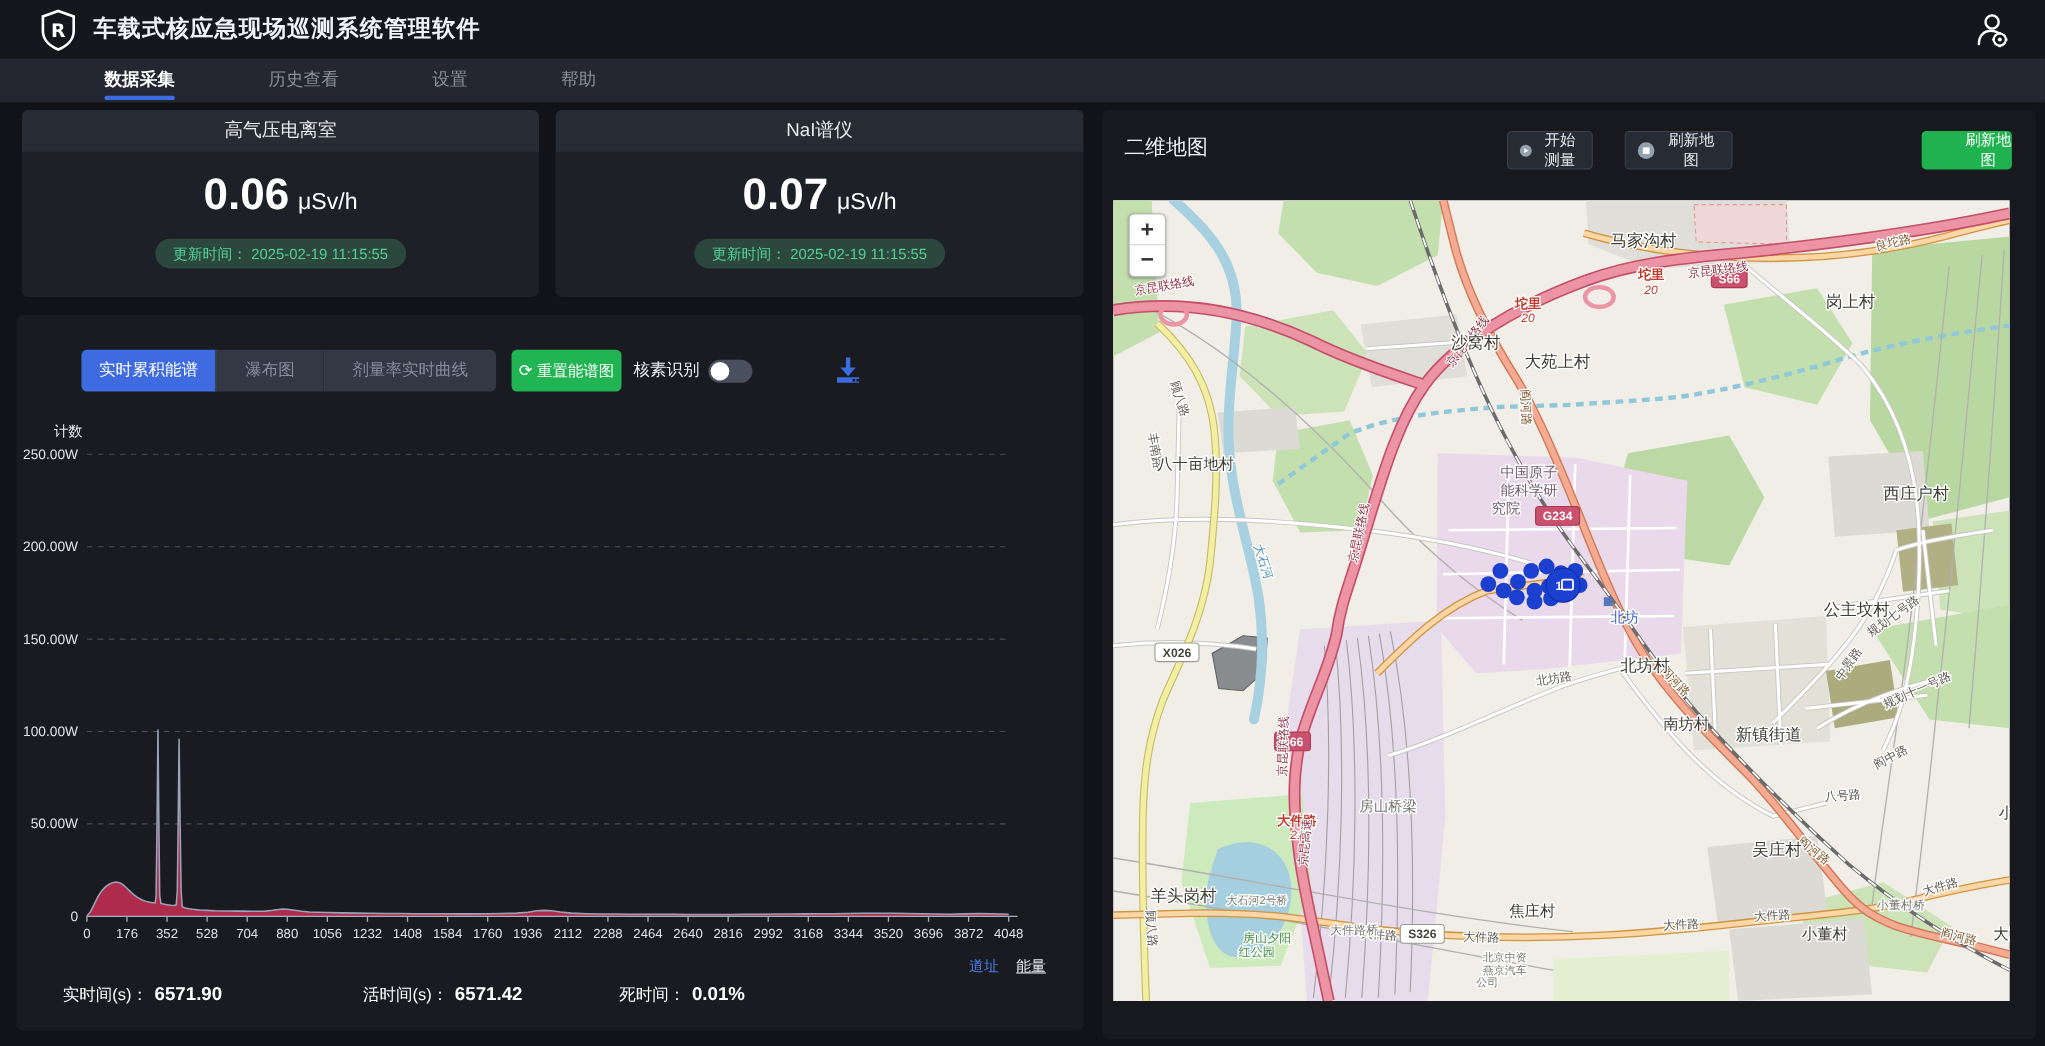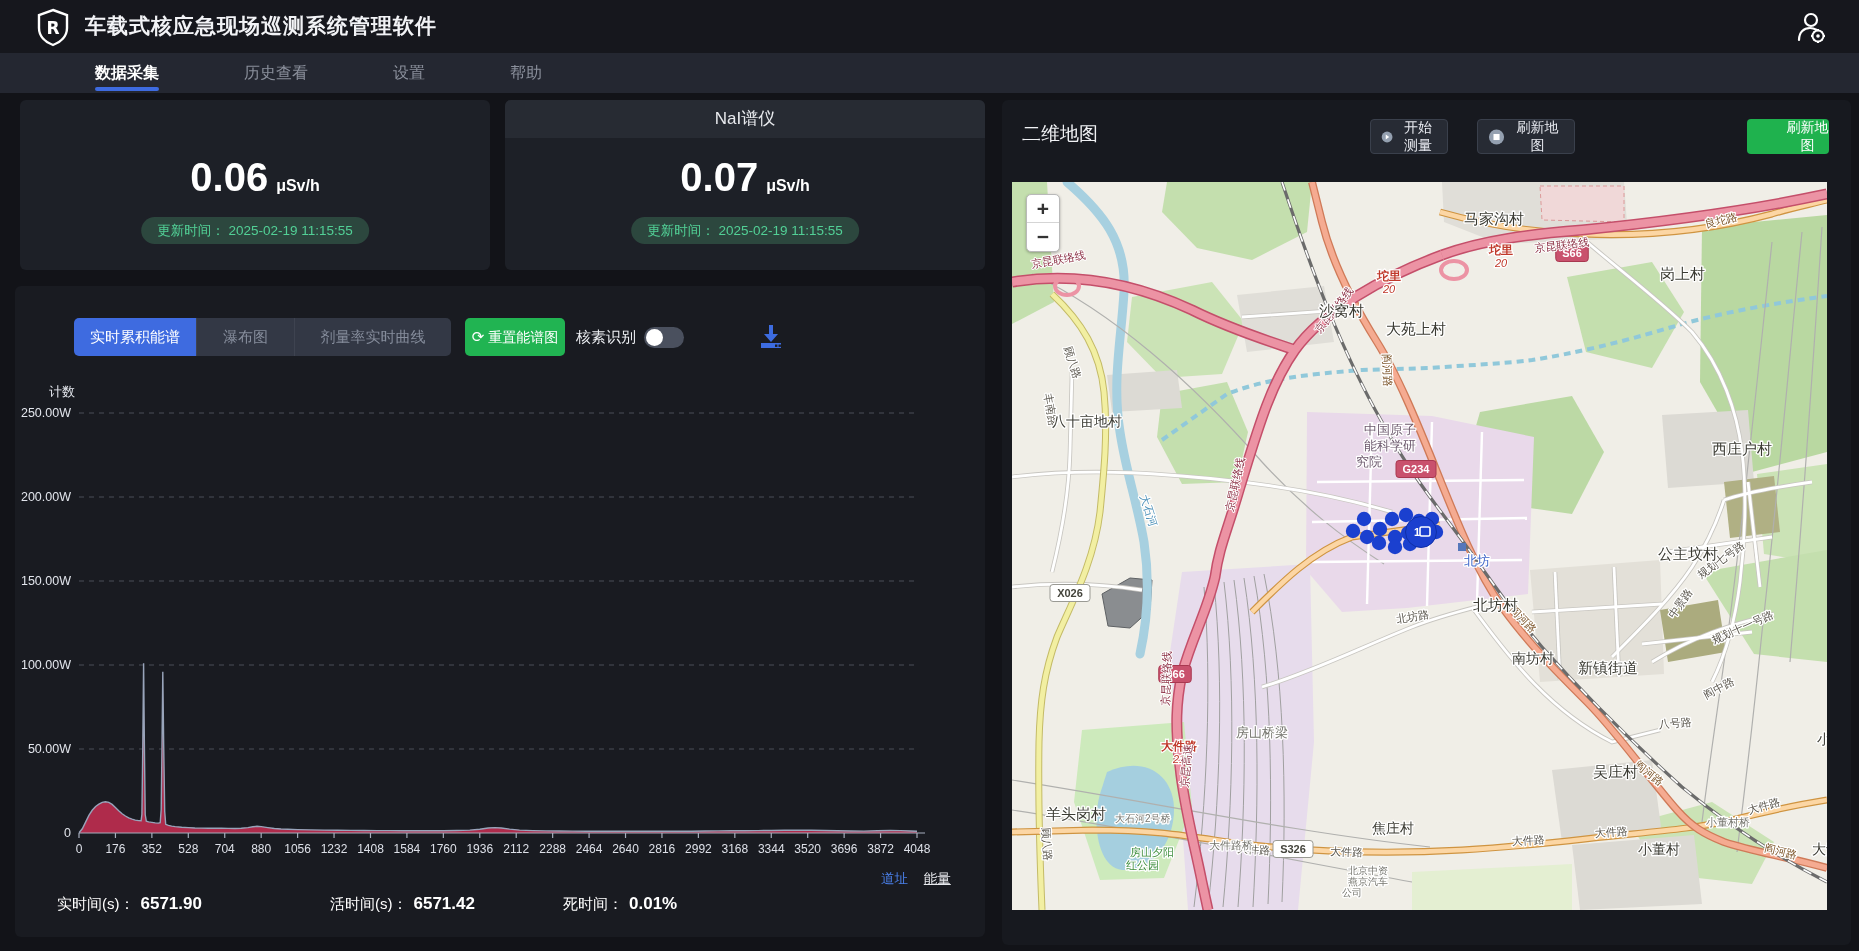--- a/index.html
+++ b/index.html
@@ -21,21 +21,21 @@
   .tab.active { color:#ffffff; font-weight:bold; }
   .tab.active::after { content:""; position:absolute; left:0; right:0; bottom:2px; height:4px;
     border-radius:2px; background:#3e6be0; }
 
   
   .det-card { position:absolute; top:100px; height:170px; background:#1d2027; border-radius:6px; overflow:hidden; }
   .det-card.c1 { left:20px; width:470px; } .det-card.c2 { left:505px; width:480px; }
   .det-hd { height:38px; line-height:38px; text-align:center; background:#272b33; color:#e8eaee; font-size:17px; }
   .det-val { position:absolute; left:0; width:100%; top:55px; text-align:center; color:#ffffff; }
   .det-val .num { font-size:40px; font-weight:bold; }
-  .det-val .unit { font-size:16px; font-weight:bold; margin-left:8px; }
+  .det-val .unit { font-size:21px; font-weight:normal; margin-left:8px; }
   .pill { position:absolute; left:50%; transform:translateX(-50%); top:117px; height:27px; line-height:27px;
     padding:0 16px; border-radius:14px; background:#2c473e; color:#52d096; font-size:13.5px; white-space:nowrap; }
 
   
   .chart-card { position:absolute; left:15px; top:286px; width:970px; height:651px; background:#191b21; border-radius:6px; }
   .seg-group { position:absolute; left:59px; top:32px; height:38px; display:flex; }
   .seg { height:38px; line-height:38px; text-align:center; font-size:15px; color:#868d9c;
     background:#333845; cursor:pointer; border-left:1px solid #3e4350; }
   .seg.s1 { width:122px; border-radius:5px 0 0 5px; border-left:none; }
   .seg.s2 { width:98px; } .seg.s3 { width:157px; border-radius:0 5px 5px 0; }
@@ -121,20 +121,21 @@
   </header>
 
   <nav class="nav">
     <div class="tab active">数据采集</div>
     <div class="tab">历史查看</div>
     <div class="tab">设置</div>
     <div class="tab">帮助</div>
   </nav>
 
   <section class="det-card c1">
+    <div class="det-hd">高气压电离室</div>
     <div class="det-val">
       <span class="num">0.06</span><span class="unit">μSv/h</span>
     </div>
     <div class="pill">
       <span>更新时间：</span> <span>2025-02-19 11:15:55</span>
     </div>
   </section>
   <section class="det-card c2">
     <div class="det-hd">NaI谱仪</div>
     <div class="det-val">

